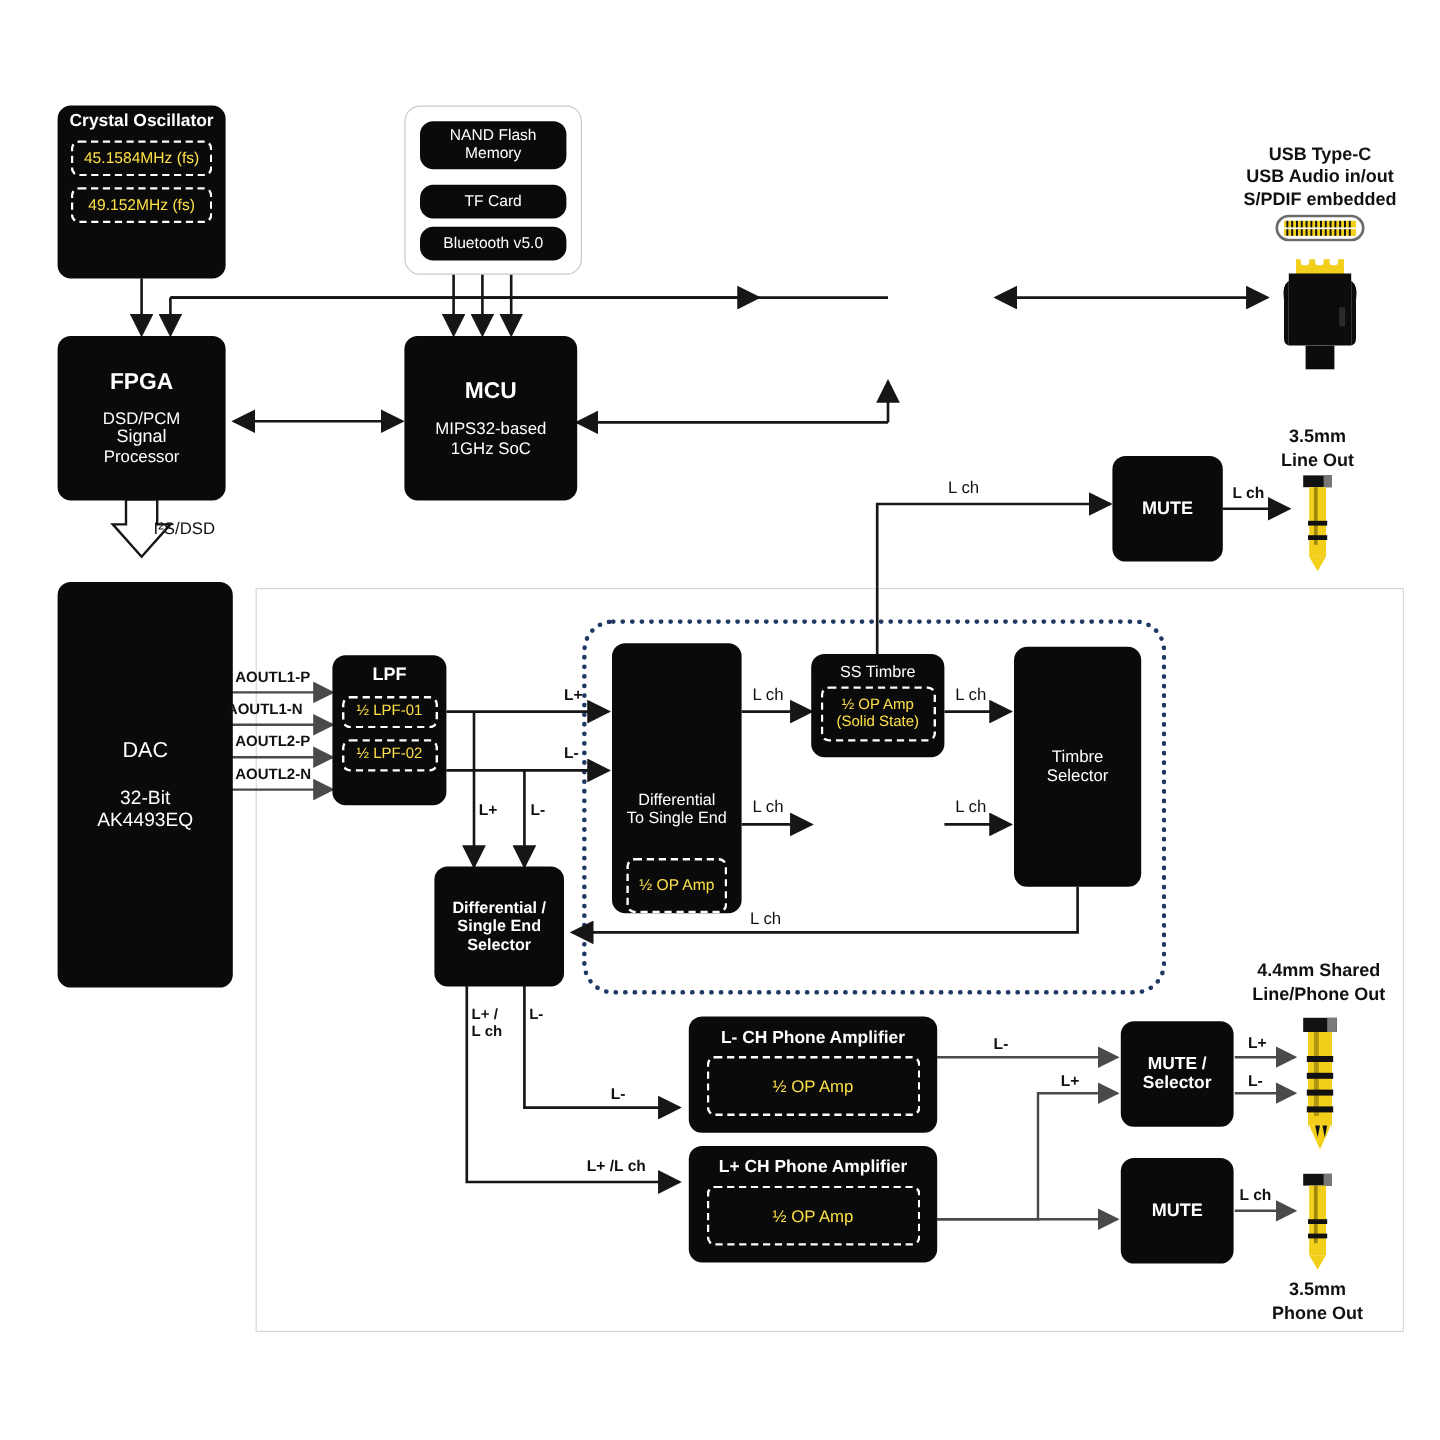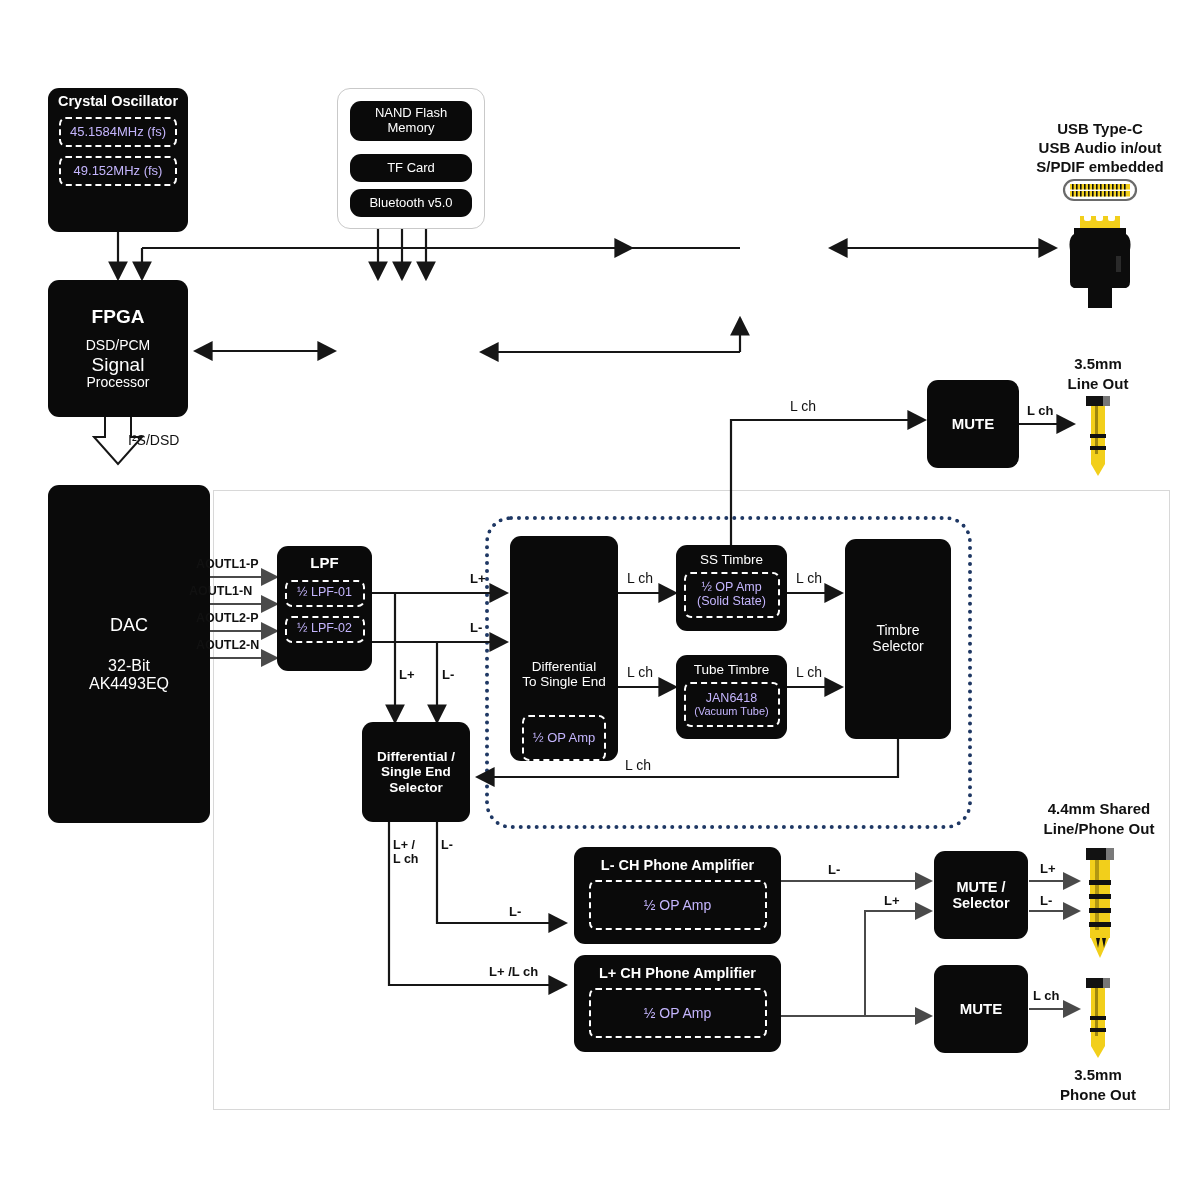--- a/index.html
+++ b/index.html
@@ -10,21 +10,21 @@
   }
   #stage{position:absolute;left:0;top:0;width:1200px;height:1200px;}
   .blk{
     position:absolute;background:#0a0a0a;border-radius:11px;color:#fff;
     display:flex;flex-direction:column;align-items:center;justify-content:center;
     text-align:center;line-height:1.12;box-sizing:border-box;
   }
   .blk .ttl{font-weight:bold;}
   .blk .sub{font-weight:normal;}
   .dashbox{
-    border:2px dashed #ffffff;border-radius:7px;color:#c4b5fd;
+    border:2px dashed #ffffff;border-radius:7px;color:#fde047;
     display:flex;flex-direction:column;align-items:center;justify-content:center;
     text-align:center;line-height:1.1;box-sizing:border-box;
   }
   .whitecard{
     position:absolute;background:#ffffff;border:1.6px solid #c9c9c9;border-radius:13px;
     box-sizing:border-box;
   }
   .lbl{position:absolute;font-size:14px;color:#111;white-space:nowrap;}
   .lbl.b{font-weight:bold;}
   .frame{position:absolute;border:1.5px solid #d8d8d8;box-sizing:border-box;background:transparent;}
@@ -141,26 +141,31 @@
     <div>TF Card</div>
   </div>
   <div class="blk" style="left:350px;top:189px;width:122px;height:28px;font-size:13px;">
     <div>Bluetooth v5.0</div>
   </div>
 
 
   <div class="blk" style="left:48px;top:280px;width:140px;height:137px;">
     <div class="ttl" style="font-size:19px;margin-bottom:11px;">FPGA</div>
     <div class="sub" style="font-size:14px;">DSD/PCM</div>
-    <div class="sub" style="font-size:19px;">Signal</div>
+    <div class="sub" style="font-size:15px;">Signal</div>
     <div class="sub" style="font-size:14px;">Processor</div>
   </div>
 
-
-  <div class="blk" style="left:48px;top:485px;width:162px;height:338px;">
+  <div class="blk" style="left:337px;top:280px;width:144px;height:137px;">
+    <div class="ttl" style="font-size:19px;margin-bottom:13px;">MCU</div>
+    <div class="sub" style="font-size:14px;">MIPS32-based</div>
+    <div class="sub" style="font-size:14px;">1GHz SoC</div>
+  </div>
+
+  <div class="blk" style="left:48px;top:485px;width:146px;height:338px;">
     <div class="sub" style="font-size:18px;margin-bottom:22px;">DAC</div>
     <div class="sub" style="font-size:16px;">32-Bit</div>
     <div class="sub" style="font-size:16px;">AK4493EQ</div>
   </div>
 
   <div class="blk" style="left:277px;top:546px;width:95px;height:125px;justify-content:flex-start;padding-top:6px;">
     <div class="ttl" style="font-size:15px;margin:3px 0 8px;">LPF</div>
     <div class="dashbox" style="width:80px;height:27px;font-size:12.5px;margin-bottom:9px;">½ LPF-01</div>
     <div class="dashbox" style="width:80px;height:27px;font-size:12.5px;">½ LPF-02</div>
   </div>
@@ -172,27 +177,20 @@
   </div>
 
   <div class="blk" style="left:676px;top:545px;width:111px;height:86px;justify-content:flex-start;padding-top:5px;">
     <div class="sub" style="font-size:13.5px;margin:2px 0 5px;">SS Timbre</div>
     <div class="dashbox" style="width:96px;height:46px;font-size:12.5px;">
       <div>½ OP Amp</div>
       <div>(Solid State)</div>
     </div>
   </div>
 
-  <div class="blk" style="left:676px;top:655px;width:111px;height:84px;justify-content:flex-start;padding-top:5px;">
-    <div class="sub" style="font-size:13.5px;margin:2px 0 5px;">Tube Timbre</div>
-    <div class="dashbox" style="width:96px;height:45px;font-size:12.5px;">
-      <div>JAN6418</div>
-      <div style="font-size:11px;">(Vacuum Tube)</div>
-    </div>
-  </div>
 
   <div class="blk" style="left:845px;top:539px;width:106px;height:200px;">
     <div class="sub" style="font-size:14px;">Timbre</div>
     <div class="sub" style="font-size:14px;">Selector</div>
   </div>
 
   <div class="blk" style="left:362px;top:722px;width:108px;height:100px;">
     <div class="ttl" style="font-size:13.5px;">Differential /</div>
     <div class="ttl" style="font-size:13.5px;">Single End</div>
     <div class="ttl" style="font-size:13.5px;">Selector</div>

